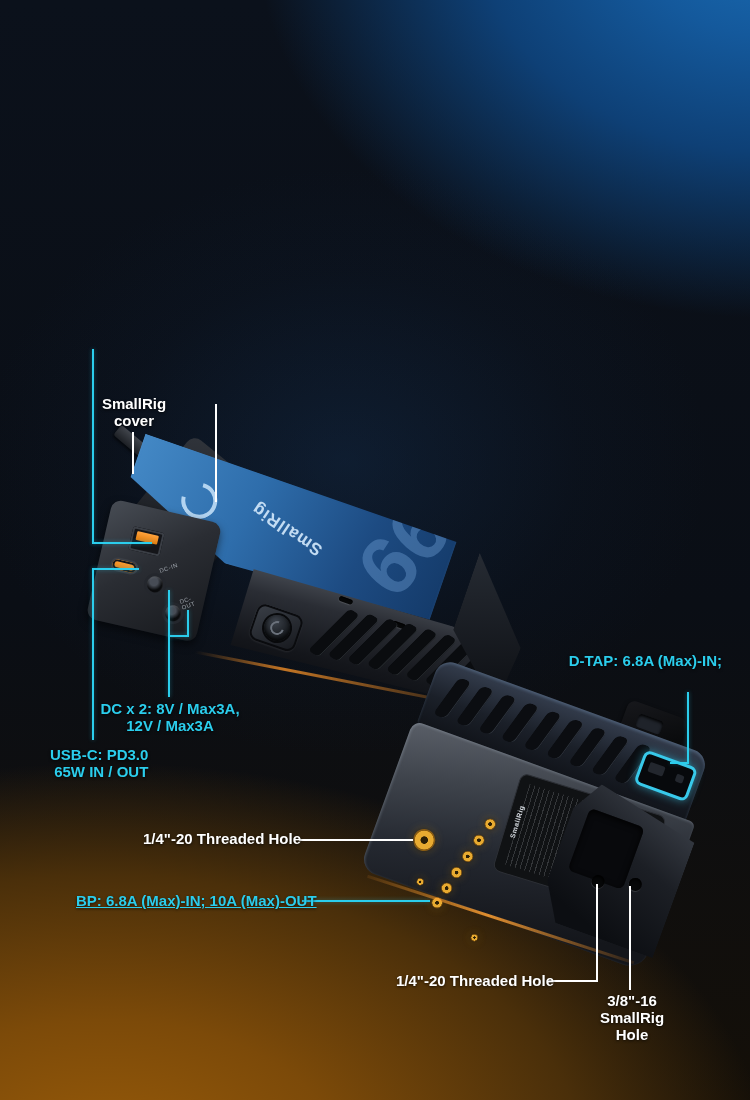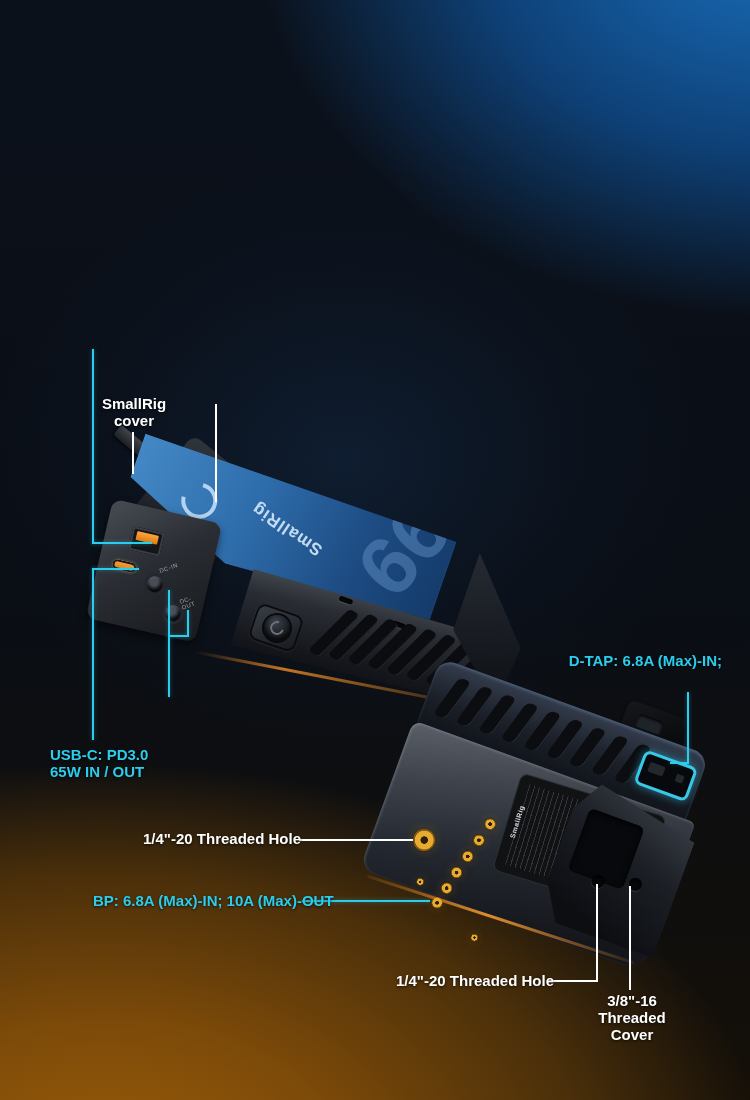--- a/index.html
+++ b/index.html
@@ -7,21 +7,21 @@
     position:relative;width:750px;height:1100px;overflow:hidden;
     font-family:"Liberation Sans",sans-serif;
     background:
       radial-gradient(860px 640px at 103% -6%, #1a6db4 0%, #14599c 16%, #0e4076 34%, rgba(12,30,56,0) 60%),
       radial-gradient(520px 420px at 46% 42%, rgba(30,80,140,.22) 0%, rgba(20,50,90,.08) 45%, rgba(0,0,0,0) 70%),
       radial-gradient(920px 560px at 14% 106%, #9a5c09 0%, #7c4a09 26%, #4a2f0a 52%, rgba(40,26,10,0) 72%),
       linear-gradient(180deg,#0b111b 0%,#0a0e15 55%,#140f08 100%);
   }
   
   .lbl{position:absolute;z-index:40;font-weight:700;font-size:15px;line-height:17px;
-       text-shadow:0 1px 3px rgba(0,0,0,.75);}
+       text-shadow:0 1px 3px rgba(0,0,0,.75);text-align:right;}
   .lbl.c{color:#2bcdec;}
   .lbl.w{color:#ffffff;}
   .ctr{text-align:center;} .rgt{text-align:right;} .nw{white-space:nowrap;}
   
   .ln{position:absolute;z-index:30;}
   .ln.c{background:#2bcdec;box-shadow:0 0 4px rgba(43,205,236,.4);}
   .ln.w{background:#ffffff;}
   
   #batteryTop{position:absolute;left:80px;top:400px;width:460px;height:320px;
       transform:rotate(19deg);z-index:10;}
@@ -229,25 +229,29 @@
   <div class="ln w" style="left:596px;top:884px;width:2px;height:98px;"></div>
   <div class="ln w" style="left:629px;top:886px;width:2px;height:104px;"></div>
 
   <div class="lbl w ctr" style="left:94px;top:395px;width:80px;">
     <div>SmallRig</div>
     <div>cover</div>
   </div>
   <div class="lbl c rgt" style="left:510px;top:652px;width:212px;">
     <div>D-TAP: 6.8A (Max)-IN;</div>
   </div>
+  <div class="lbl c ctr" style="left:96px;top:700px;width:148px;">
+    <div>DC x 2: 8V / Max3A,</div>
+    <div>12V / Max3A</div>
+  </div>
   <div class="lbl c nw" style="left:50px;top:746px;">
     <div>USB-C: PD3.0</div>
     <div>65W IN / OUT</div>
   </div>
   <div class="lbl w nw" style="left:143px;top:830px;">1/4"-20 Threaded Hole</div>
-  <div class="lbl c nw" style="left:93px;top:892px;">BP: 6.8A (Max)-IN; 10A (Max)-OUT</div>
+  <div class="lbl c nw" style="left:76px;top:892px;text-decoration:underline;">BP: 6.8A (Max)-IN; 10A (Max)-OUT</div>
   <div class="lbl w nw" style="left:396px;top:972px;">1/4"-20 Threaded Hole</div>
   <div class="lbl w ctr" style="left:582px;top:992px;width:100px;">
     <div>3/8"-16</div>
-    <div>Threaded Cover</div>
+    <div>SmallRig Hole</div>
   </div>
 
 </div>
 
 </body></html>

